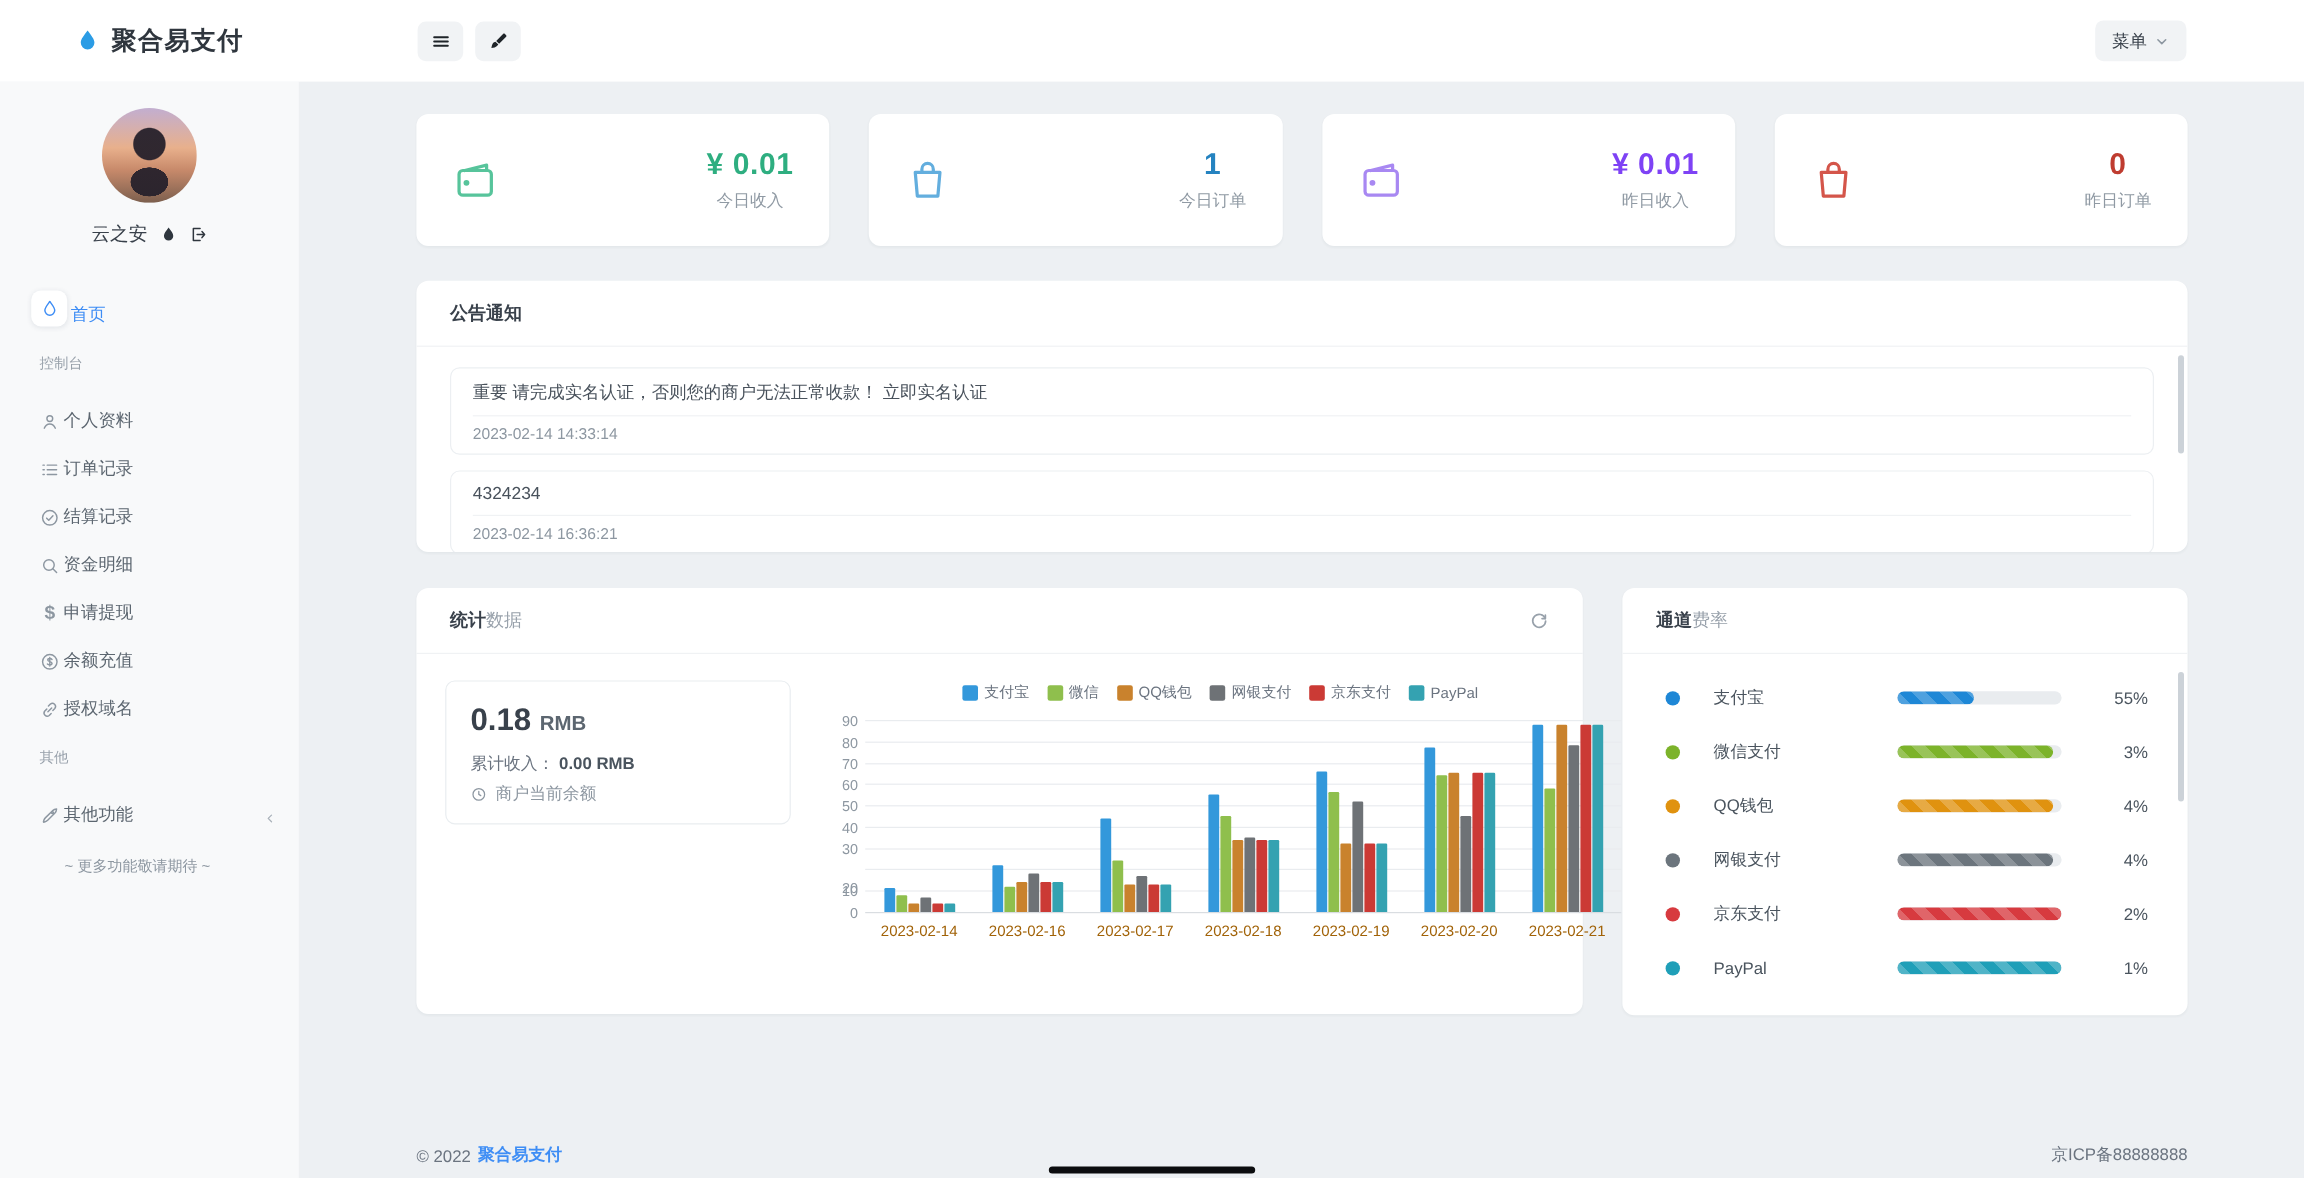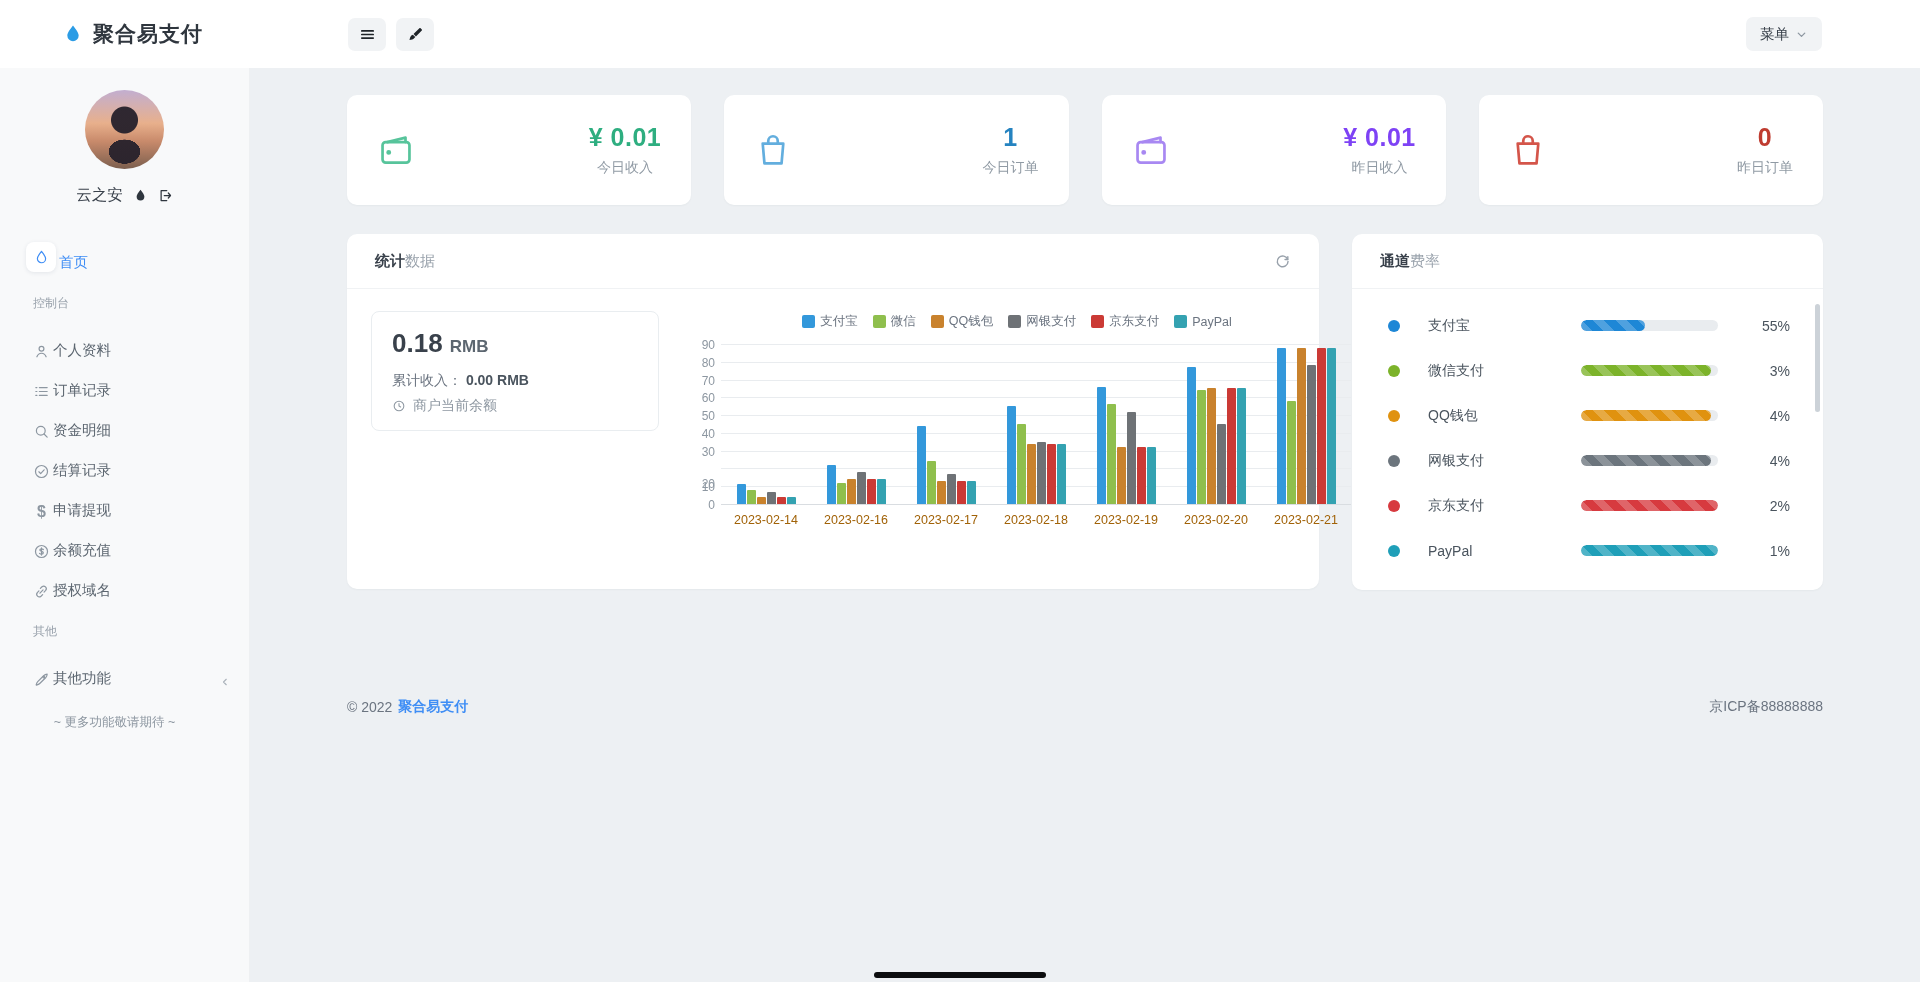--- a/index.html
+++ b/index.html
@@ -197,34 +197,34 @@
         <span class="n-ic">
           <svg viewBox="0 0 24 24" fill="none" stroke="currentColor" stroke-width="1.7" stroke-linecap="round" stroke-linejoin="round">
             <path d="M9 6.5h11M9 12h11M9 17.5h11M4 6.5h1.5M4 12h1.5M4 17.5h1.5"></path>
           </svg>
         </span>
         <span>订单记录</span>
       </div>
       <div class="nav-item">
         <span class="n-ic">
           <svg viewBox="0 0 24 24" fill="none" stroke="currentColor" stroke-width="1.7" stroke-linecap="round" stroke-linejoin="round">
+            <circle cx="12" cy="12" r="8.5"></circle>
+            <path d="M8.3 12.4l2.5 2.5 4.9-5.3"></path>
+          </svg>
+        </span>
+        <span>结算记录</span>
+      </div>
+      <div class="nav-item">
+        <span class="n-ic">
+          <svg viewBox="0 0 24 24" fill="none" stroke="currentColor" stroke-width="1.7" stroke-linecap="round" stroke-linejoin="round">
             <circle cx="11" cy="11" r="6.2"></circle>
             <path d="M15.6 15.6L20 20"></path>
           </svg>
         </span>
         <span>资金明细</span>
-      </div>
-      <div class="nav-item">
-        <span class="n-ic">
-          <svg viewBox="0 0 24 24" fill="none" stroke="currentColor" stroke-width="1.7" stroke-linecap="round" stroke-linejoin="round">
-            <circle cx="12" cy="12" r="8.5"></circle>
-            <path d="M8.3 12.4l2.5 2.5 4.9-5.3"></path>
-          </svg>
-        </span>
-        <span>结算记录</span>
       </div>
       <div class="nav-item">
         <span class="n-ic">
           <span class="dollar-tx">$</span>
         </span>
         <span>申请提现</span>
       </div>
       <div class="nav-item">
         <span class="n-ic">
           <svg viewBox="0 0 24 24" fill="none" stroke="currentColor" stroke-width="1.7" stroke-linecap="round" stroke-linejoin="round">
@@ -309,20 +309,38 @@
             <path d="M9 8V6.3a3 3 0 0 1 6 0V8"></path>
           </svg>
         </span>
         <div class="stat-right">
           <div class="stat-value" style="color: rgb(191, 60, 48);">0</div>
           <div class="stat-label">昨日订单</div>
         </div>
       </div>
     </div>
 
+  <section class="card ann-card">
+    <div class="card-head">
+      <span class="card-title">公告通知</span>
+    </div>
+    <div class="ann-body" id="ann-body">
+        <div class="ann-item">
+          <div class="ann-title">重要 请完成实名认证，否则您的商户无法正常收款！ 立即实名认证</div>
+          <div class="ann-sep"></div>
+          <div class="ann-time">2023-02-14 14:33:14</div>
+        </div>
+        <div class="ann-item">
+          <div class="ann-title">4324234</div>
+          <div class="ann-sep"></div>
+          <div class="ann-time">2023-02-14 16:36:21</div>
+        </div>
+      </div>
+    <div class="v-scrollbar" style="top:62px; height:82px;"></div>
+  </section>
 
   <div class="bottom-row">
 
     <section class="card stats-card">
       <div class="card-head">
         <span class="card-title"><span>统计</span><span class="lite">数据</span></span>
         <span class="stats-head-icon">
           <svg viewBox="0 0 24 24" fill="none" stroke="currentColor" stroke-width="2" stroke-linecap="round" stroke-linejoin="round">
               <path d="M19.5 5.2v3.9h-3.9"></path>
               <path d="M19.3 9.1A7.6 7.6 0 1 0 19.8 12"></path>

